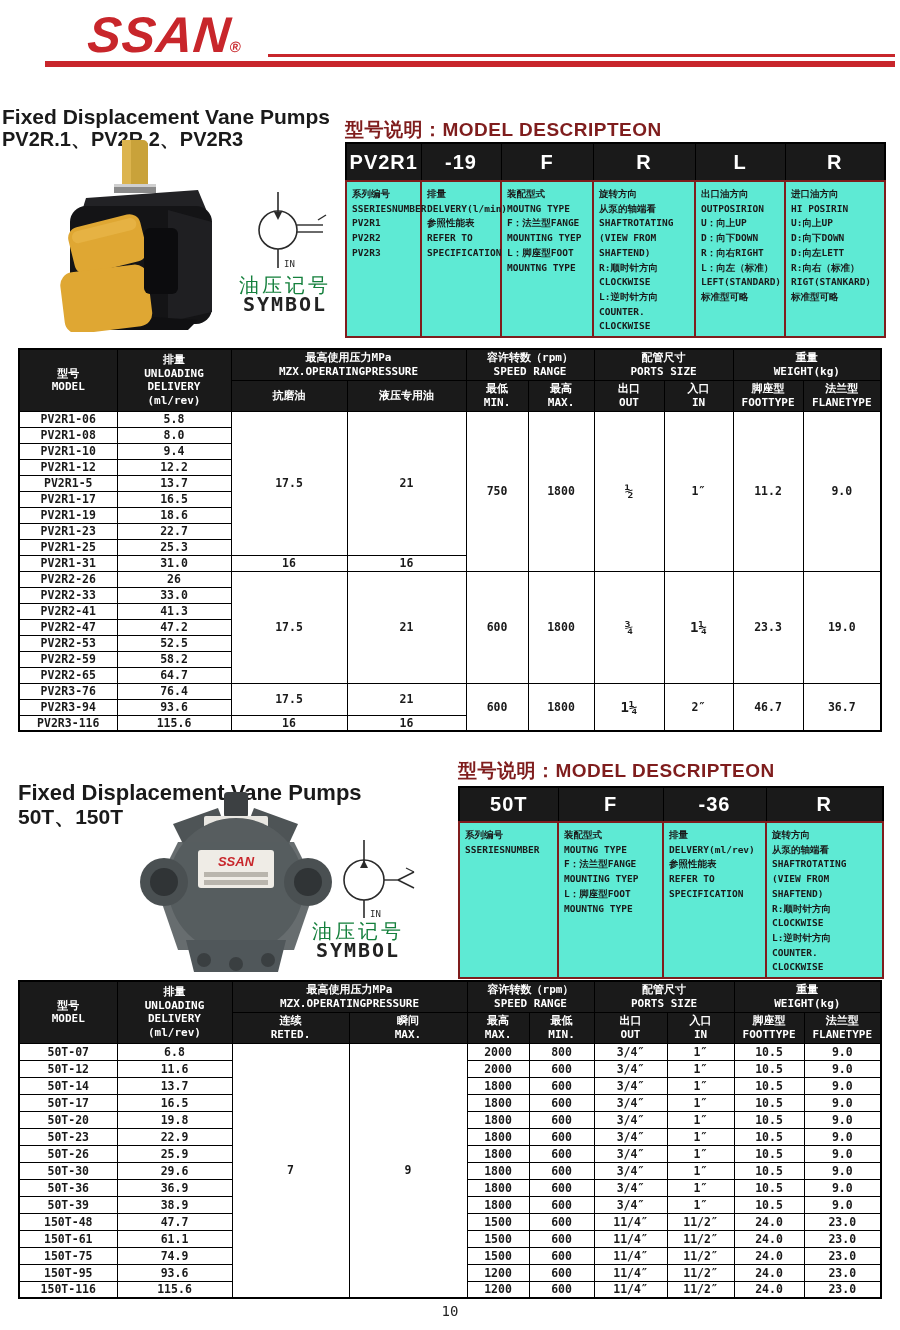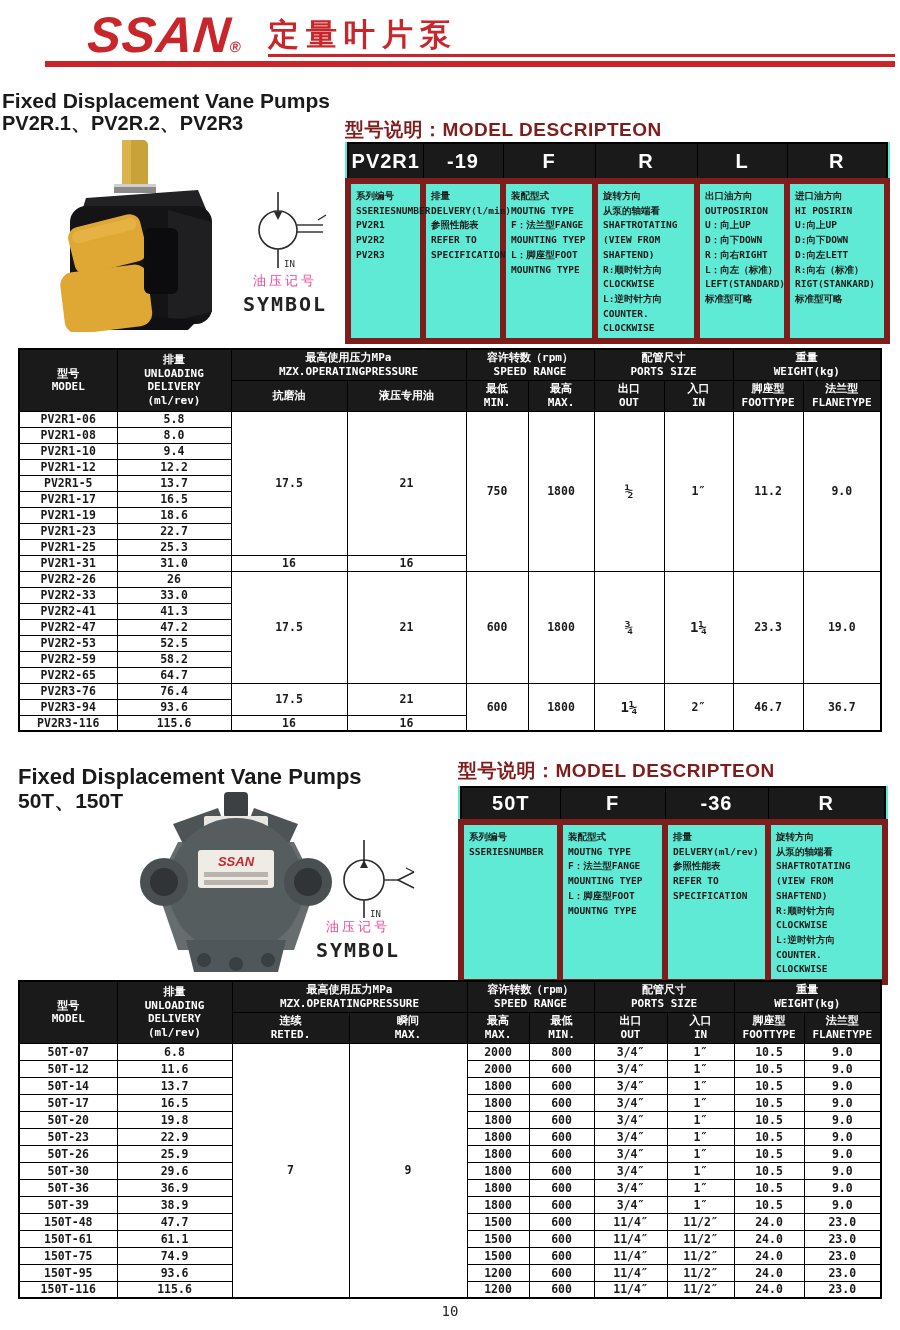--- a/index.html
+++ b/index.html
@@ -6,51 +6,50 @@
   #page{position:relative;width:900px;height:1330px;background:#fff;overflow:hidden;
         font-family:"Liberation Sans",sans-serif;color:#1a1a1a;}
   .abs{position:absolute;}
   
   .logo{font-weight:bold;font-style:italic;font-size:50px;letter-spacing:1px;
         transform:skewX(-6deg);line-height:1;}
   .reg{font-size:15px;font-weight:bold;font-style:normal;}
   .title-cn{font-weight:bold;font-size:31px;letter-spacing:7px;line-height:1;}
   .redline{background:#c8262b;}
   
-  .sec-h{font-weight:bold;line-height:1.12;}
+  .sec-h{font-weight:bold;line-height:1.12;margin-top:16px;}
   .red-title{font-weight:bold;font-size:19px;color:#7f1d1d;letter-spacing:0.5px;}
   
   table{border-collapse:collapse;table-layout:fixed;}
   .desc{border:2px solid #000;background:#5eead4;}
   .desc th{background:#1a1a1a;color:#fff;font-size:20px;font-weight:bold;
            border:1px solid #000;padding:0;letter-spacing:1px;}
-  .desc td{border:6px solid #7f1d1d;vertical-align:top;text-align:left;
+  .desc td{border:2px solid #7f1d1d;vertical-align:top;text-align:left;
            padding:5px 2px 2px 5px;font-family:"DejaVu Sans Mono",monospace;
            font-size:9.5px;font-weight:bold;line-height:1.55;white-space:pre-line;}
   
   .spec{border:2px solid #000;background:#fff;}
   .spec th{background:#1a1a1a;color:#fff;border:1px solid #000;padding:0;
            font-family:"DejaVu Sans Mono",monospace;font-weight:bold;font-size:11px;
            line-height:1.25;white-space:pre-line;text-align:center;}
   .spec td{border:1px solid #000;padding:0;text-align:center;vertical-align:middle;
            font-family:"DejaVu Sans Mono",monospace;font-weight:bold;font-size:11.5px;}
   .spec .frac{font-size:14px;}
-  .sym-label-cn{font-size:13px;letter-spacing:3px;text-align:center;color:#ec4899;}
+  .sym-label-cn{font-size:20px;letter-spacing:3px;text-align:center;color:#15803d;}
   .sym-label-en{font-size:20px;letter-spacing:2px;text-align:center;color:#222;
                 font-family:"DejaVu Sans Mono",monospace;font-weight:bold;}
   .page-num{width:100%;text-align:center;font-size:14px;color:#222;
             font-family:"DejaVu Sans Mono",monospace;}
 </style>
 </head>
 <body>
 
 <div id="page">
 
   <div class="abs logo" style="left:88px;top:10px;color:#c8262b;"><span>SSAN</span><span class="reg">®</span></div>
-  <div class="abs title-cn" style="left:268px;top:19px;color:#c8262b;">定量叶片泵</div>
   <div class="abs redline" style="left:268px;top:54px;width:627px;height:3px;"></div>
   <div class="abs redline" style="left:45px;top:61px;width:850px;height:6px;"></div>
 
   <div class="abs sec-h" style="left:2px;top:89px;font-size:21px;">Fixed Displacement Vane Pumps</div>
   <div class="abs sec-h" style="left:2px;top:112px;font-size:20px;">PV2R.1、PV2R.2、PV2R3</div>
   <div class="abs red-title" style="left:345px;top:117px;">型号说明：MODEL DESCRIPTEON</div>
 
   <svg class="abs" style="left:48px;top:132px;" width="190" height="200" viewBox="0 0 190 200">
     <rect x="74" y="8" width="26" height="50" rx="5" fill="#c9a23a"></rect>
     <rect x="74" y="8" width="9" height="50" fill="#dcb44e"></rect>

